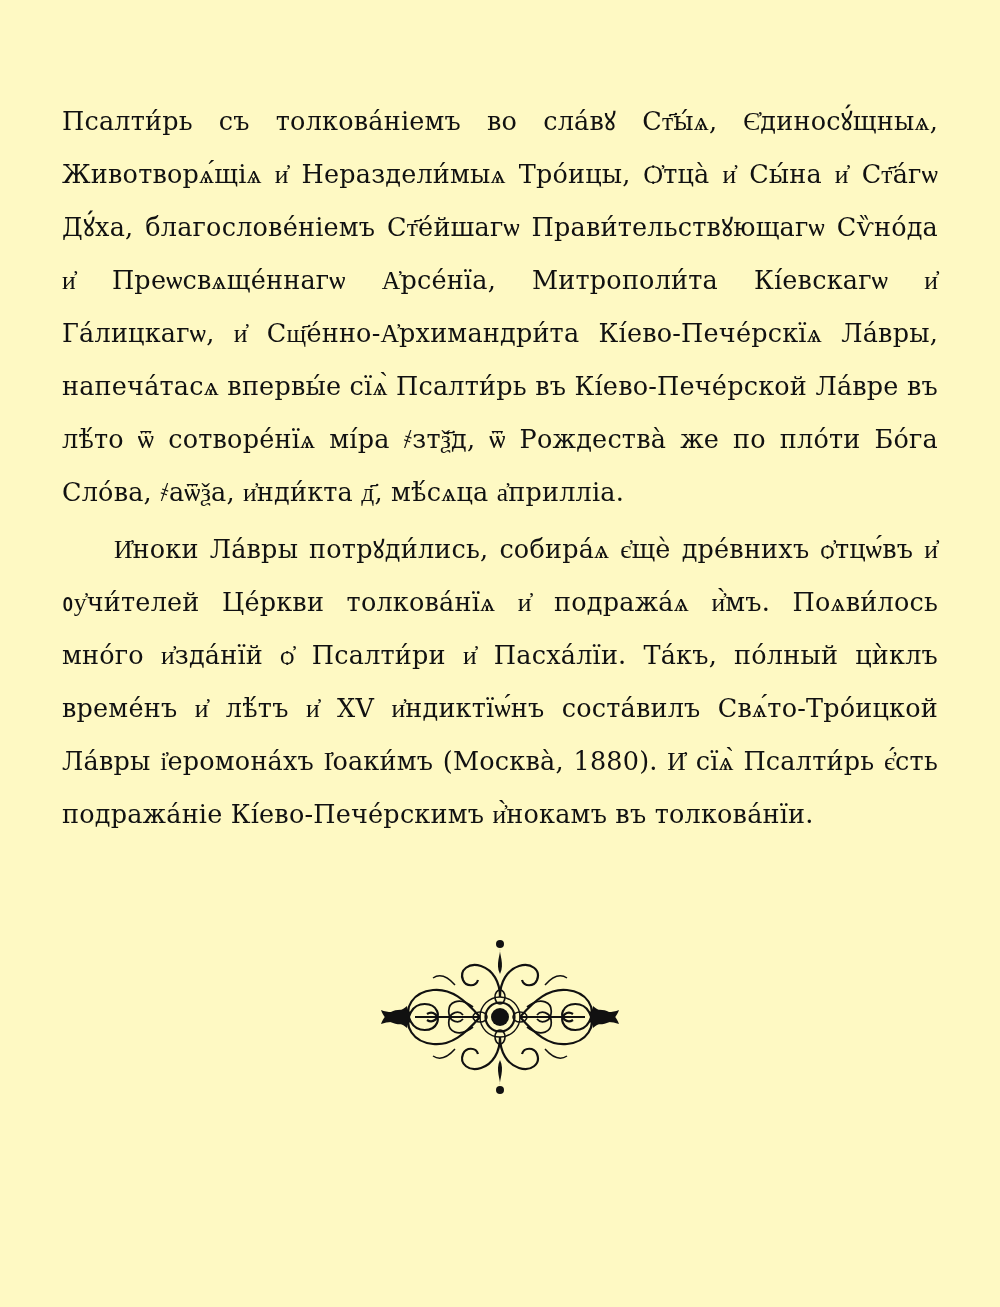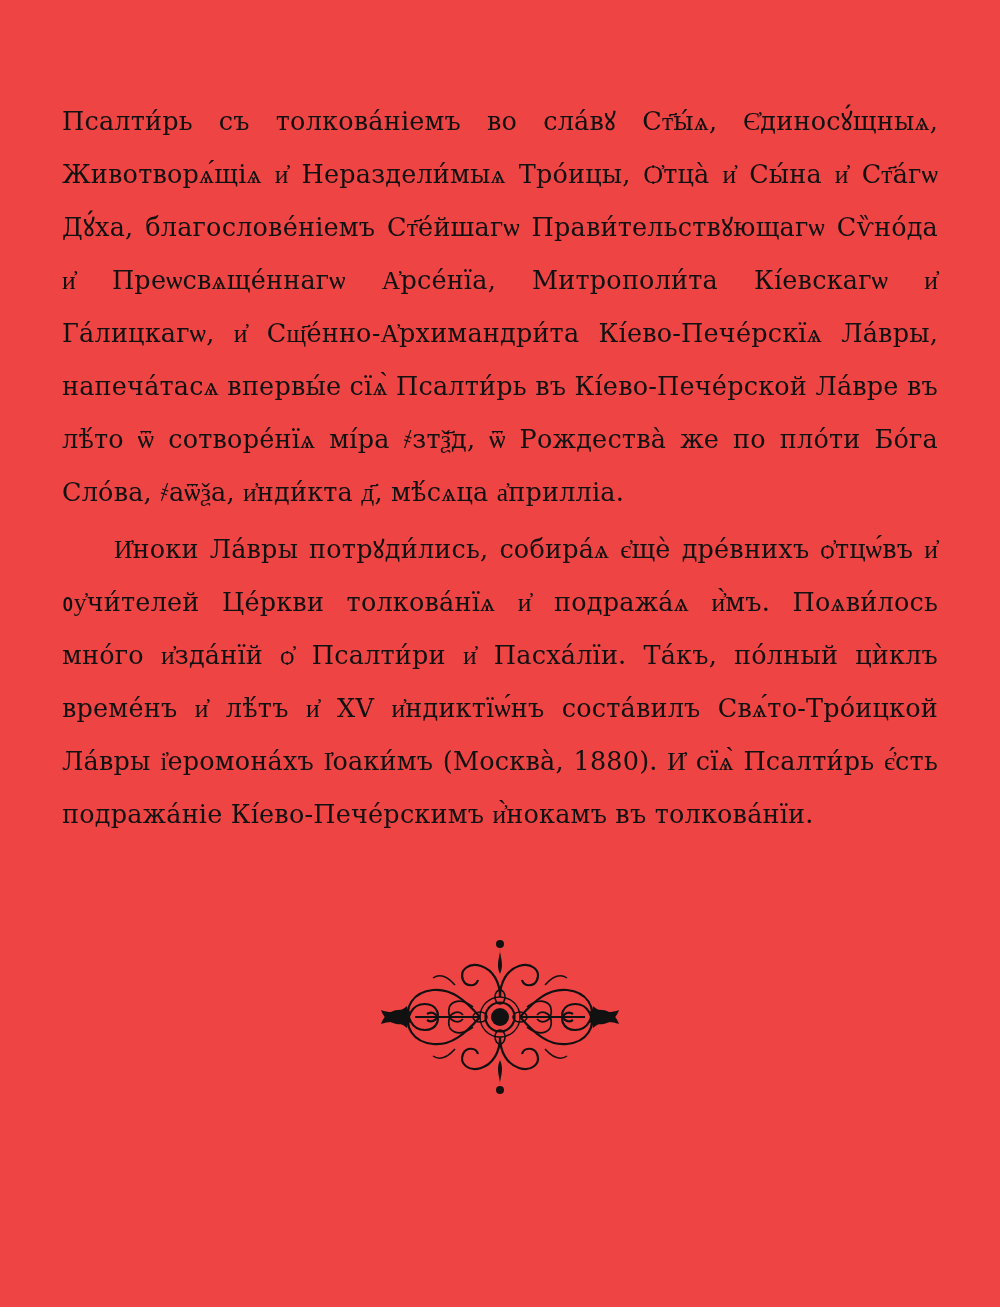--- a/index.html
+++ b/index.html
@@ -13,21 +13,21 @@
     font-family: "DejaVu Serif", serif;
     color: #1a1a1a;
     overflow: hidden;
   }
   .page {
     position: relative;
     width: 1000px;
     height: 1307px;
     box-sizing: border-box;
     padding: 95px 62px 40px 62px;
-    background: #ef4444;
+    background: #fef9c3;
   }
   .text-block {
     font-family: "DejaVu Serif", serif;
     font-size: 25.5px;
     line-height: 53px;
     letter-spacing: 0.2px;
     color: #111111;
     text-align: justify;
     text-justify: inter-word;
   }

